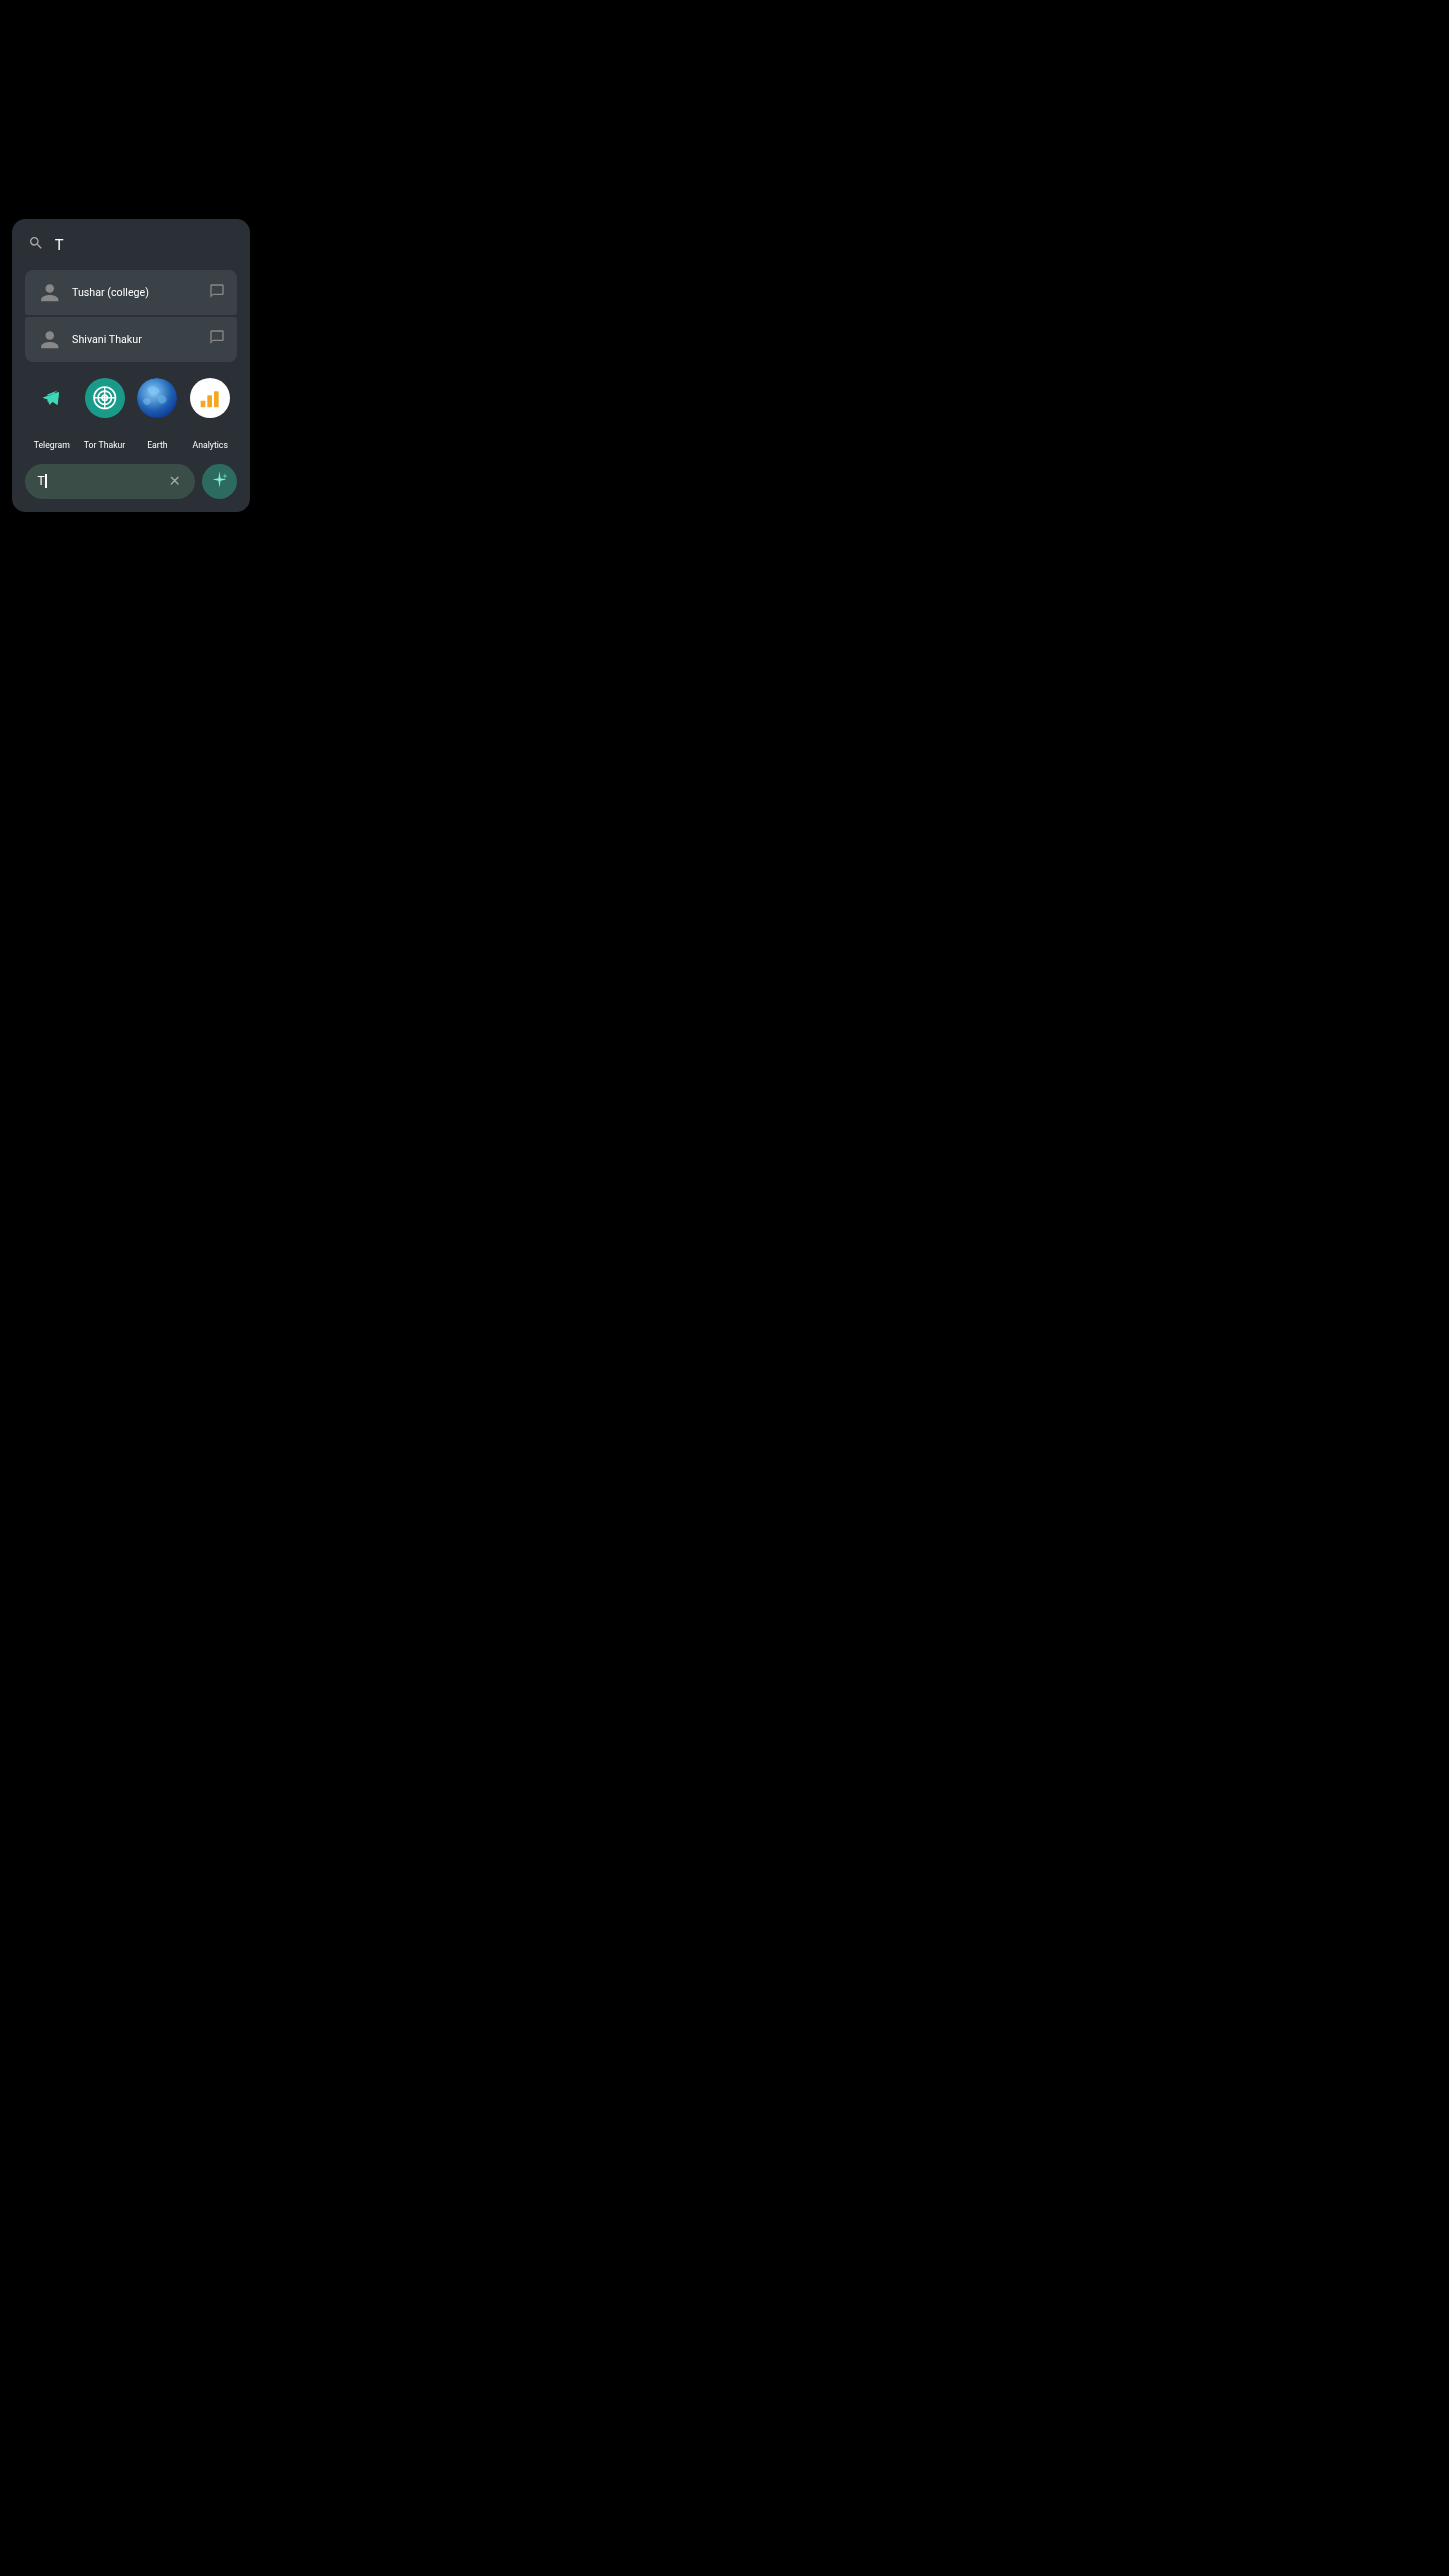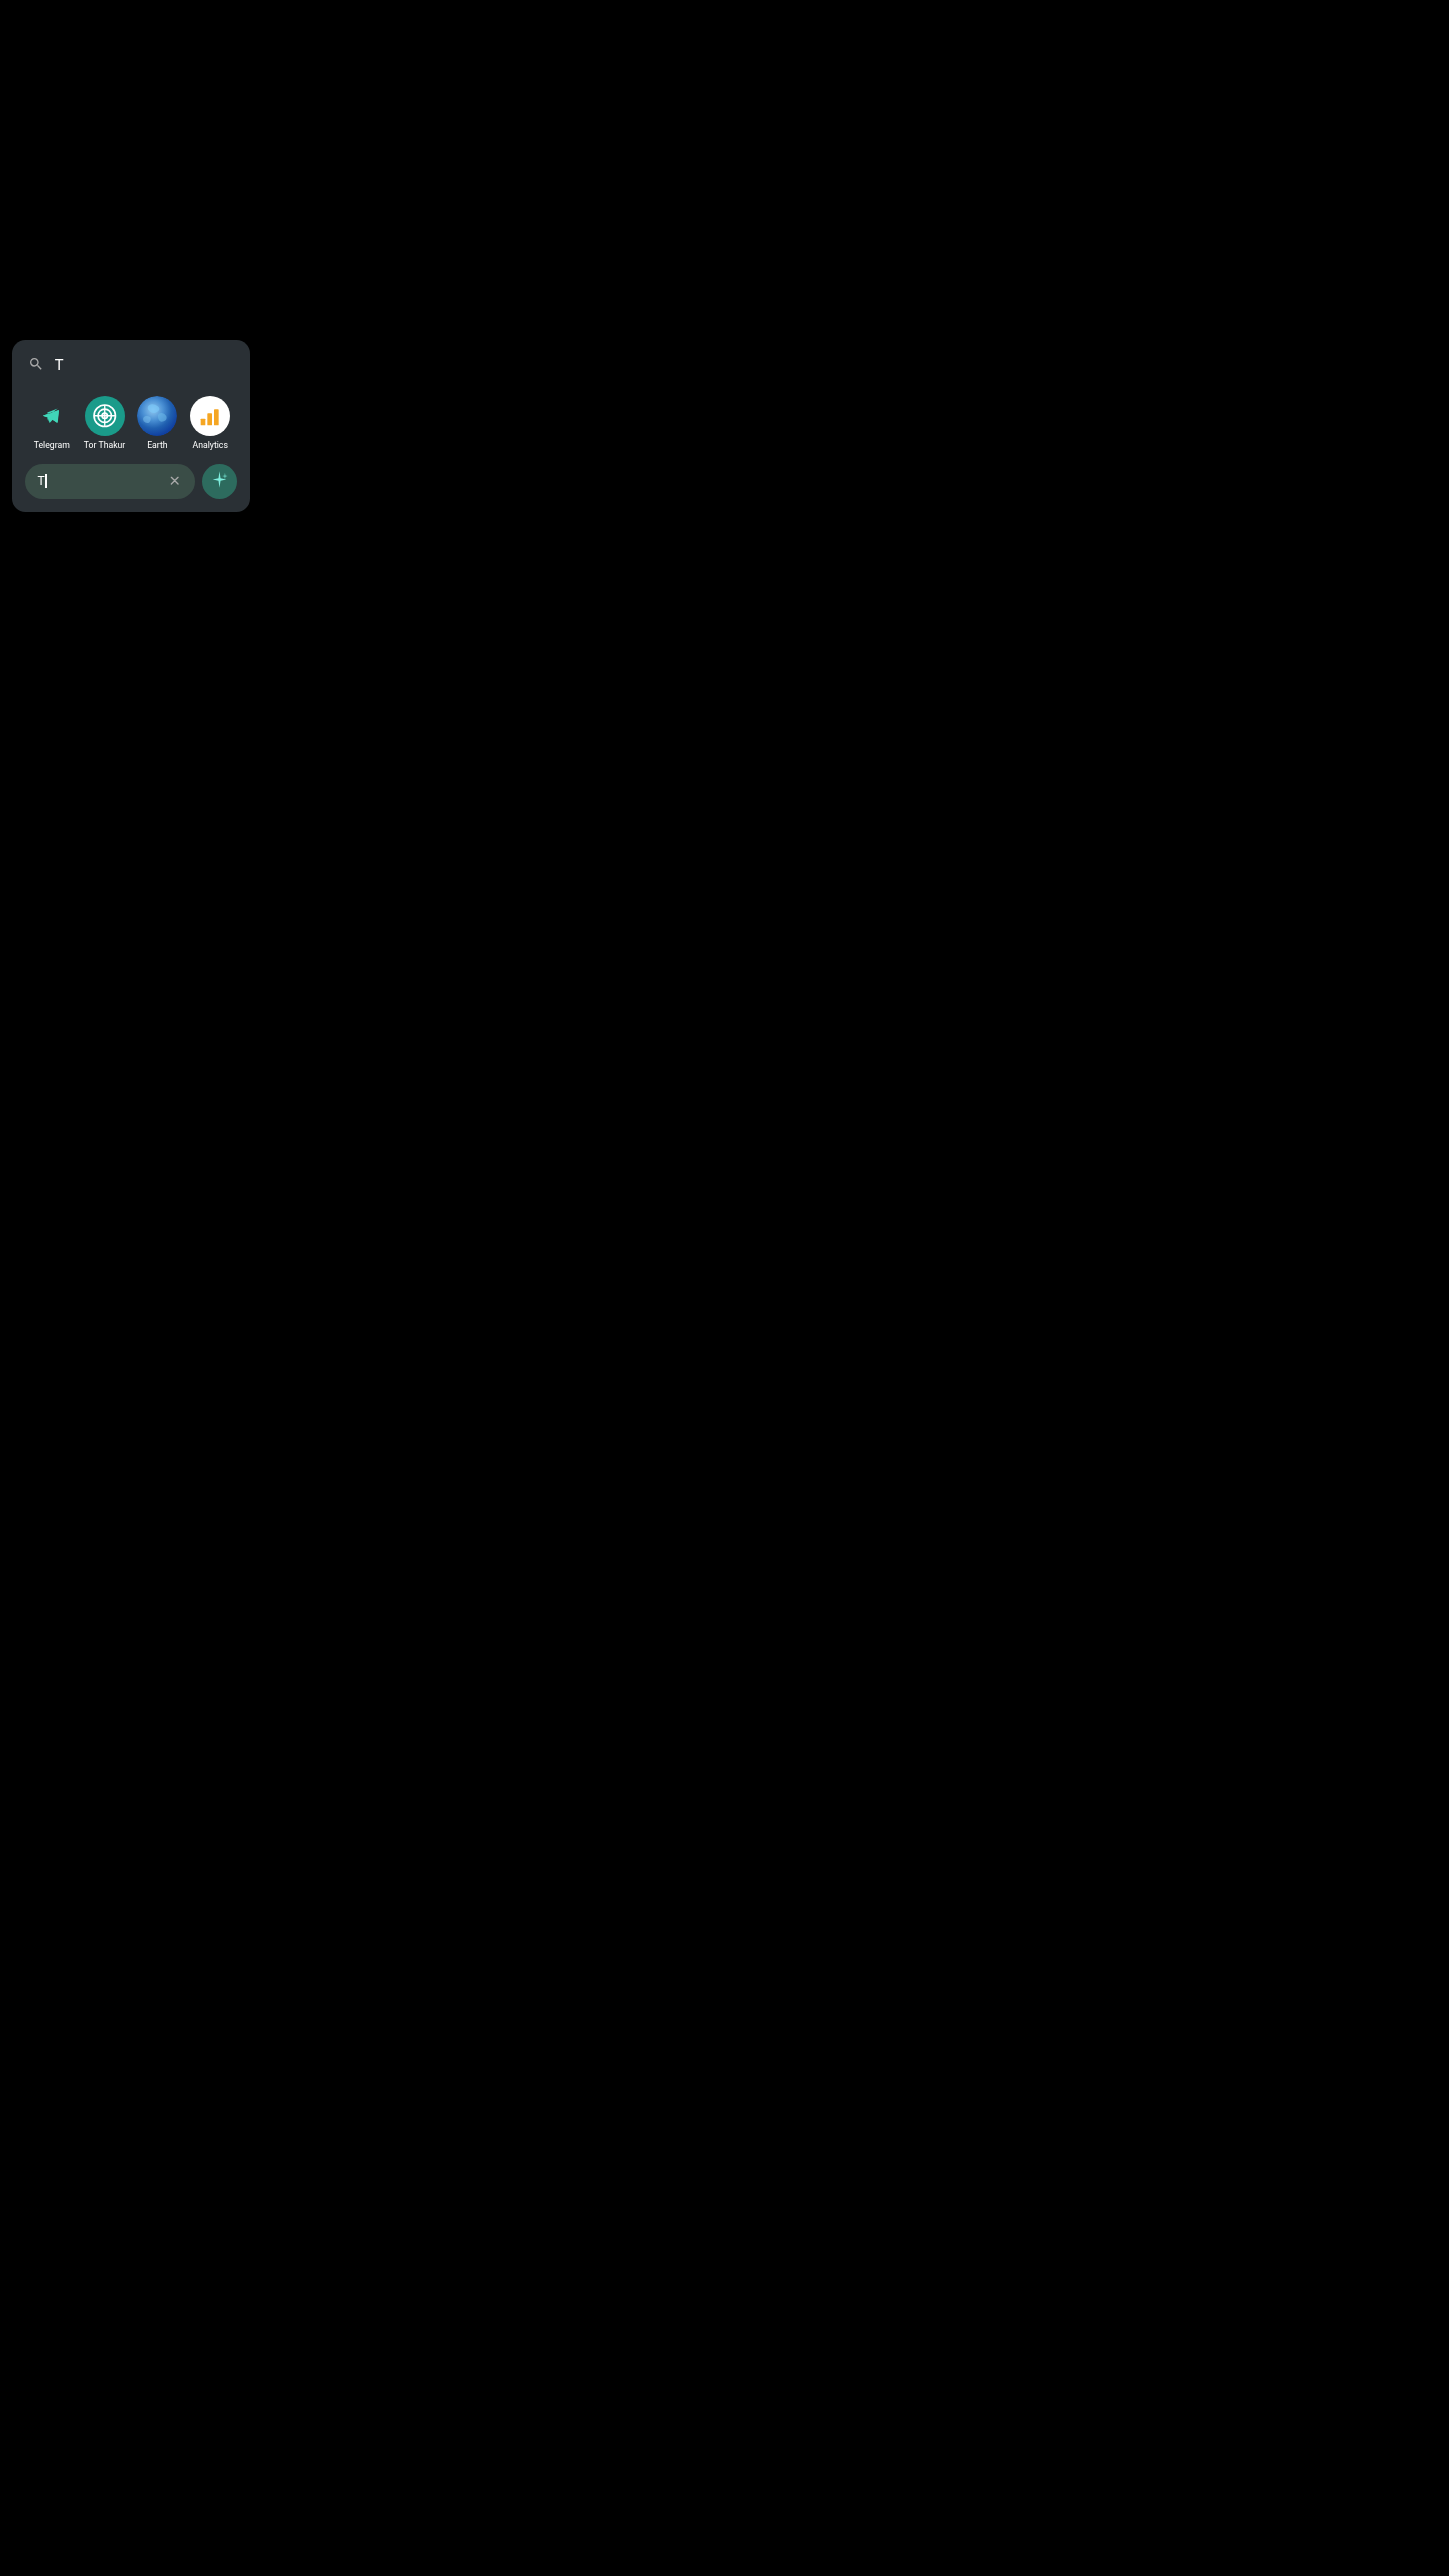--- a/index.html
+++ b/index.html
@@ -122,21 +122,21 @@
       flex-direction: row;
       justify-content: space-around;
       align-items: center;
       padding: 5.4px 0 2.7px 0;
     }
 
     .app-item {
       display: flex;
       flex-direction: column;
       align-items: center;
-      gap: 4px;
+      gap: 22px;
       cursor: pointer;
       min-width: 47px;
     }
 
     .app-icon-wrapper {
       width: 40px;
       height: 40px;
       border-radius: 50%;
       display: flex;
       align-items: center;
@@ -253,20 +253,50 @@
 
     <div class="search-header">
       <div class="search-icon-static">
         <svg width="16" height="16" viewBox="0 0 24 24" fill="#aaaaaa">
           <path d="M15.5 14h-.79l-.28-.27A6.471 6.471 0 0 0 16 9.5 6.5 6.5 0 1 0 9.5 16c1.61 0 3.09-.59 4.23-1.57l.27.28v.79l5 4.99L20.49 19l-4.99-5zm-6 0C7.01 14 5 11.99 5 9.5S7.01 5 9.5 5 14 7.01 14 9.5 11.99 14 9.5 14z"></path>
         </svg>
       </div>
       <div class="search-query-text">T</div>
     </div>
 
+    <div class="contacts-section">
+
+      <div class="contact-item">
+        <div class="contact-avatar">
+          <svg viewBox="0 0 24 24">
+            <path d="M12 12c2.7 0 4.8-2.1 4.8-4.8S14.7 2.4 12 2.4 7.2 4.5 7.2 7.2 9.3 12 12 12zm0 2.4c-3.2 0-9.6 1.6-9.6 4.8v2.4h19.2v-2.4c0-3.2-6.4-4.8-9.6-4.8z"></path>
+          </svg>
+        </div>
+        <div class="contact-name">Tushar (college)</div>
+        <div class="message-icon">
+          <svg viewBox="0 0 24 24">
+            <path d="M20 2H4c-1.1 0-2 .9-2 2v18l4-4h14c1.1 0 2-.9 2-2V4c0-1.1-.9-2-2-2zm0 14H6l-2 2V4h16v12z"></path>
+          </svg>
+        </div>
+      </div>
+
+      <div class="contact-item">
+        <div class="contact-avatar">
+          <svg viewBox="0 0 24 24">
+            <path d="M12 12c2.7 0 4.8-2.1 4.8-4.8S14.7 2.4 12 2.4 7.2 4.5 7.2 7.2 9.3 12 12 12zm0 2.4c-3.2 0-9.6 1.6-9.6 4.8v2.4h19.2v-2.4c0-3.2-6.4-4.8-9.6-4.8z"></path>
+          </svg>
+        </div>
+        <div class="contact-name">Shivani Thakur</div>
+        <div class="message-icon">
+          <svg viewBox="0 0 24 24">
+            <path d="M20 2H4c-1.1 0-2 .9-2 2v18l4-4h14c1.1 0 2-.9 2-2V4c0-1.1-.9-2-2-2zm0 14H6l-2 2V4h16v12z"></path>
+          </svg>
+        </div>
+      </div>
+    </div>
 
     <div class="apps-section">
 
       <div class="app-item">
         <div class="app-icon-wrapper telegram-icon">
           <svg width="38" height="38" viewBox="0 0 56 56">
             <circle cx="28" cy="28" r="28" fill="transparent"></circle>
             <path d="M38 18L14 26.8l8.2 2.8 2.8 8.8L30 33l7 5.5L40 18H38zm-14.2 11.8l-2.6-8.4 16.8-6.2-11.6 8.6-2.6 6z" fill="#40d6b8"></path>
             <path d="M22 29.6l2 6.4 2.5-4.5L38 38 40 18 14 26.8l8 2.8z" fill="#40d6b8"></path>
             <path d="M22 29.6l1.2 6.8-2.4-6.2 1.2-.6z" fill="#2db89e"></path>

